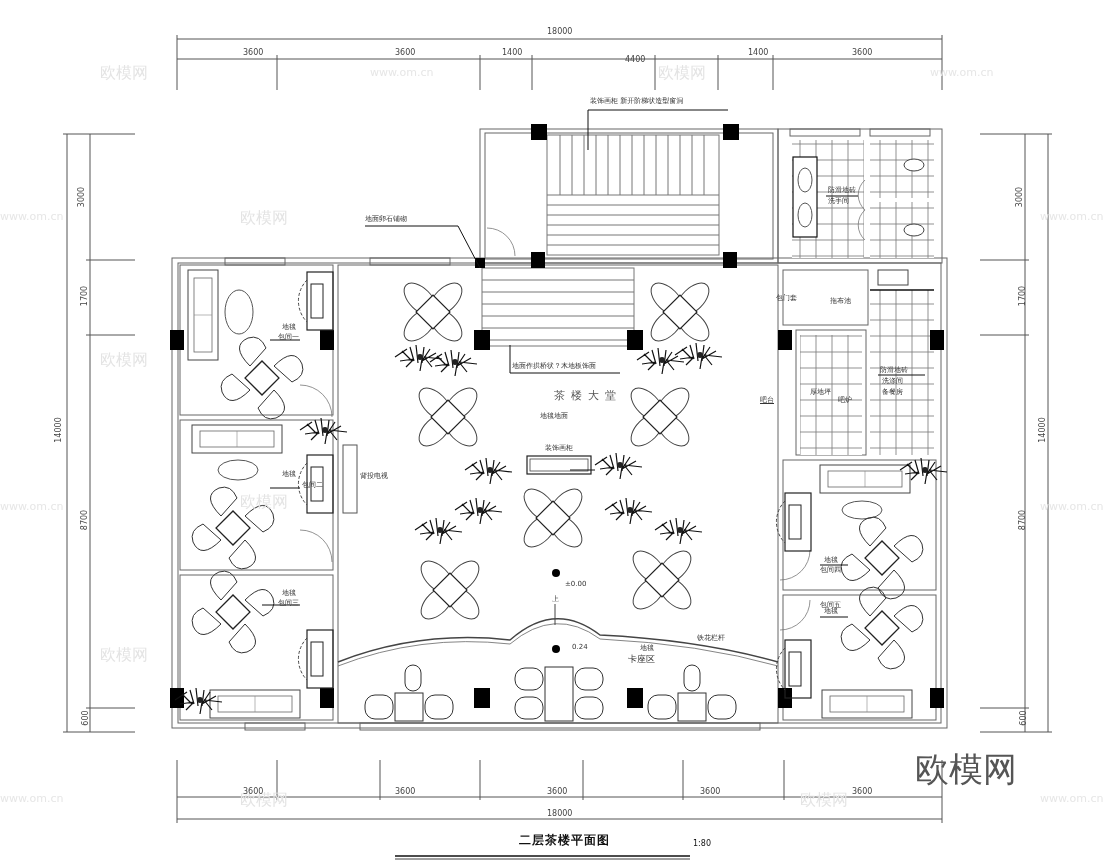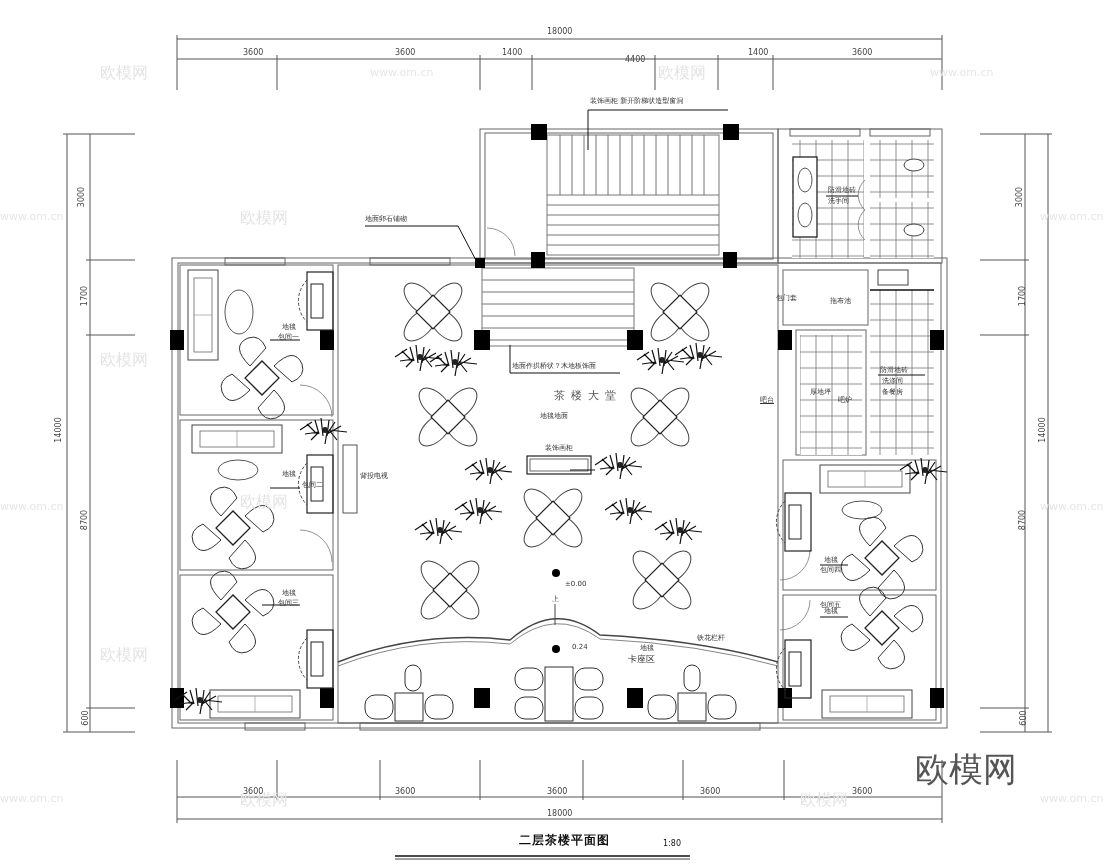--- a/index.html
+++ b/index.html
@@ -376,15 +376,15 @@
 <div class="lbl room" style="left:282px;top:590px;">地毯</div>
 <div class="lbl room" style="left:278px;top:600px;">包间三</div>
 <div class="lbl room" style="left:824px;top:557px;">地毯</div>
 <div class="lbl room" style="left:820px;top:567px;">包间四</div>
 <div class="lbl room" style="left:824px;top:608px;">地毯</div>
 <div class="lbl room" style="left:820px;top:602px;">包间五</div>
 <div class="lbl room" style="left:640px;top:645px;">地毯</div>
 <div class="lbl room" style="left:628px;top:655px;font-size:9px;">卡座区</div>
 
 <div class="lbl title" style="left:519px;top:834px;">二层茶楼平面图</div>
-<div class="lbl scale" style="left:663px;top:840px;">1:80</div>
+<div class="lbl scale" style="left:693px;top:840px;">1:80</div>
 
 <div class="lbl brand" style="left:915px;top:752px;">欧模网</div>
 
 </body></html>

